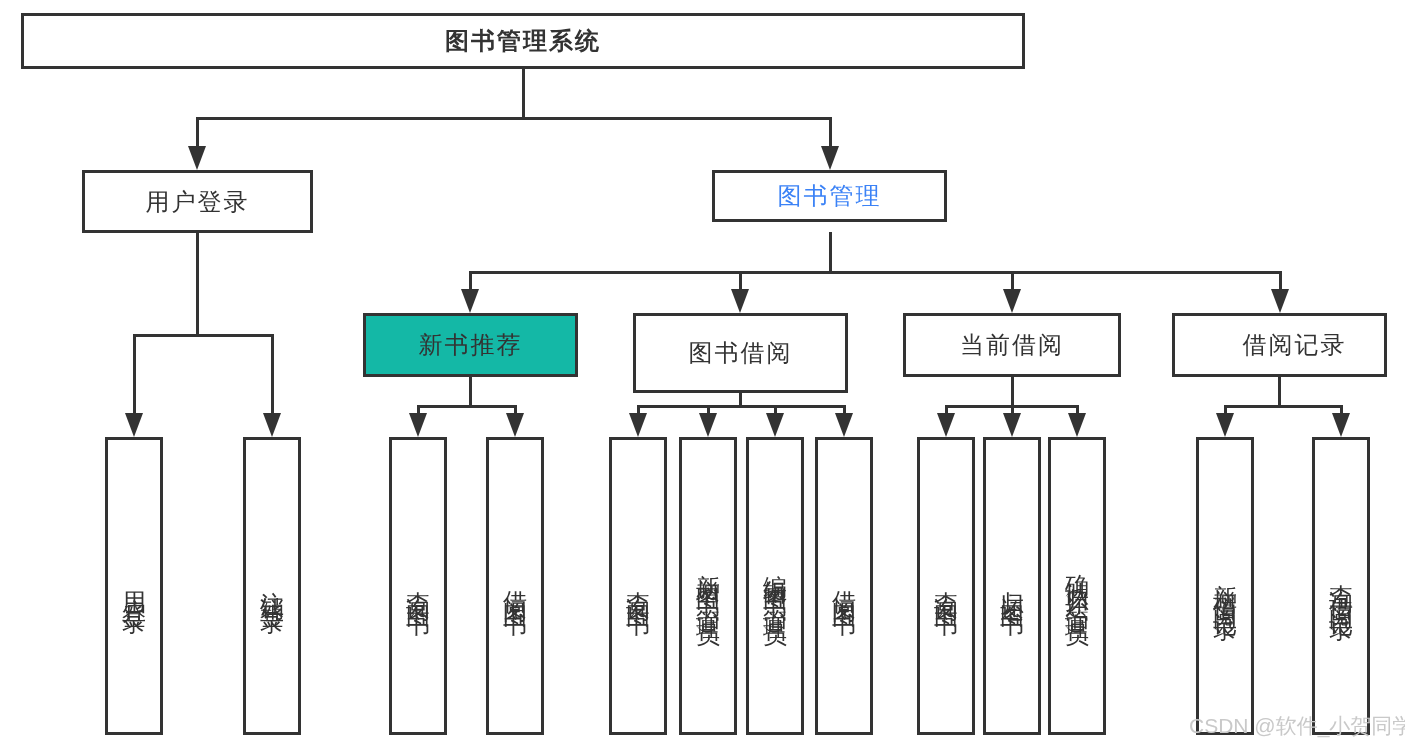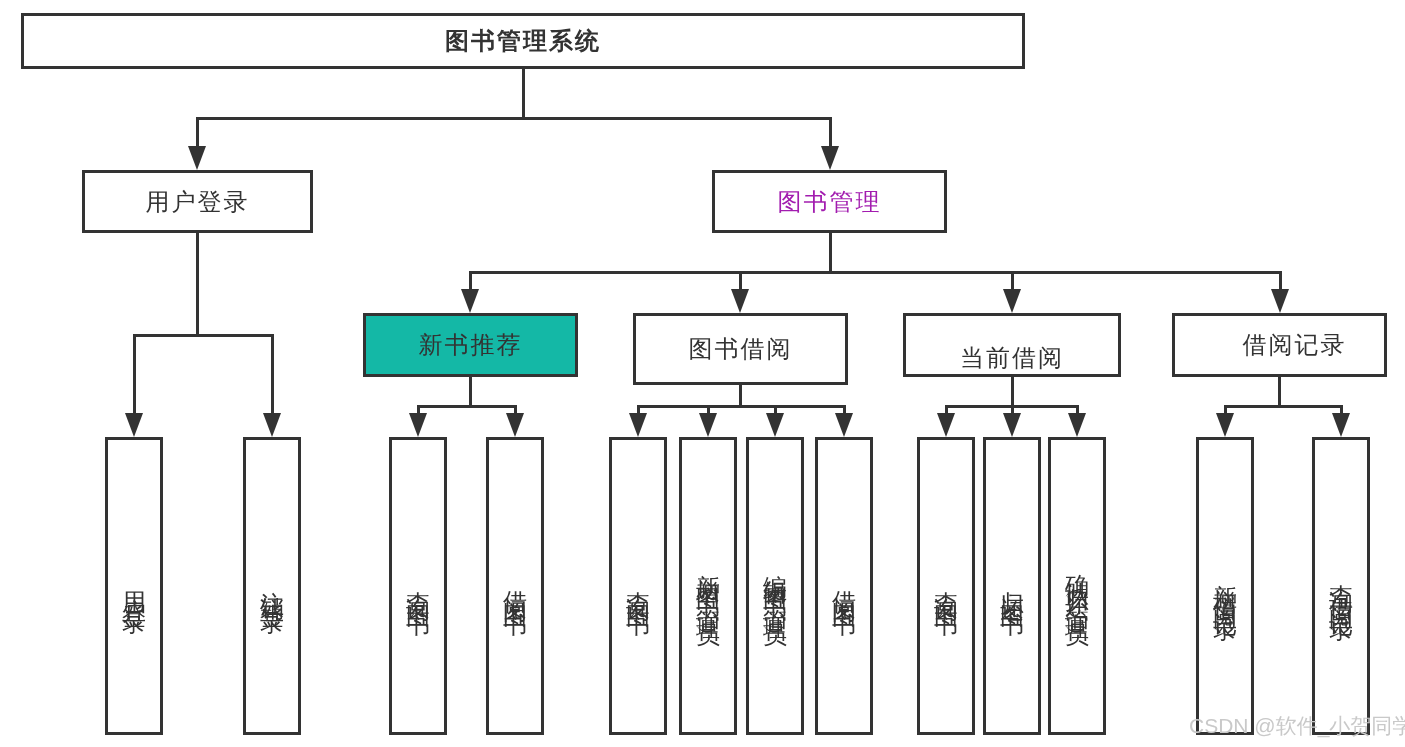--- a/index.html
+++ b/index.html
@@ -108,30 +108,30 @@
       <line x1="1341" y1="406" x2="1341" y2="419" stroke="#333333" stroke-width="3" stroke-linecap="square" shape-rendering="crispEdges"></line>
       <polygon points="1332,413 1350,413 1341,437" fill="#333333"></polygon>
     </svg>
   <div class="watermark" style="left: 1189px; top: 712px; color: rgb(201, 201, 201); font-size: 21px;">CSDN @软件_小贺同学</div>
 <div class="node h" style="left: 21px; top: 13px; width: 1004px; height: 56px; border: 3px solid rgb(51, 51, 51); background: rgb(255, 255, 255); color: rgb(51, 51, 51); font-weight: bold;">
       <span class="label">图书管理系统</span>
     </div>
     <div class="node h" style="left: 82px; top: 170px; width: 231px; height: 63px; border: 3px solid rgb(51, 51, 51); background: rgb(255, 255, 255); color: rgb(51, 51, 51);">
       <span class="label">用户登录</span>
     </div>
-    <div class="node h" style="left: 712px; top: 170px; width: 235px; height: 63px; border: 3px solid rgb(51, 51, 51); background: rgb(255, 255, 255); color: #a21caf;">
+    <div class="node h" style="left: 712px; top: 170px; width: 235px; height: 52px; border: 3px solid rgb(51, 51, 51); background: rgb(255, 255, 255); color: #3b82f6;">
       <span class="label">图书管理</span>
     </div>
     <div class="node h" style="left: 363px; top: 313px; width: 215px; height: 64px; border: 3px solid rgb(51, 51, 51); background: #14b8a6; color: rgb(51, 51, 51);">
       <span class="label">新书推荐</span>
     </div>
-    <div class="node h" style="left: 633px; top: 313px; width: 215px; height: 72px; border: 3px solid rgb(51, 51, 51); background: rgb(255, 255, 255); color: rgb(51, 51, 51);">
+    <div class="node h" style="left: 633px; top: 313px; width: 215px; height: 80px; border: 3px solid rgb(51, 51, 51); background: rgb(255, 255, 255); color: rgb(51, 51, 51);">
       <span class="label">图书借阅</span>
     </div>
-    <div class="node h" style="left: 903px; top: 313px; width: 218px; height: 64px; border: 3px solid rgb(51, 51, 51); background: rgb(255, 255, 255); color: rgb(51, 51, 51); align-items: flex-end;">
+    <div class="node h" style="left: 903px; top: 313px; width: 218px; height: 64px; border: 3px solid rgb(51, 51, 51); background: rgb(255, 255, 255); color: rgb(51, 51, 51);">
       <span class="label">当前借阅</span>
     </div>
     <div class="node h" style="left: 1172px; top: 313px; width: 215px; height: 64px; border: 3px solid rgb(51, 51, 51); background: rgb(255, 255, 255); color: rgb(51, 51, 51); padding-left: 30px;">
       <span class="label">借阅记录</span>
     </div>
     <div class="node v" style="left: 105px; top: 437px; width: 58px; height: 298px; border: 3px solid rgb(51, 51, 51); background: rgb(255, 255, 255); color: rgb(51, 51, 51);">
       <span class="label">用户登录</span>
     </div>
     <div class="node v" style="left: 243px; top: 437px; width: 58px; height: 298px; border: 3px solid rgb(51, 51, 51); background: rgb(255, 255, 255); color: rgb(51, 51, 51);">
       <span class="label">注销登录</span>

